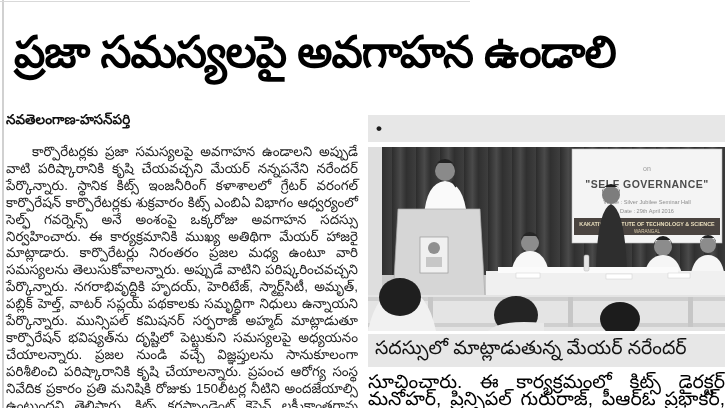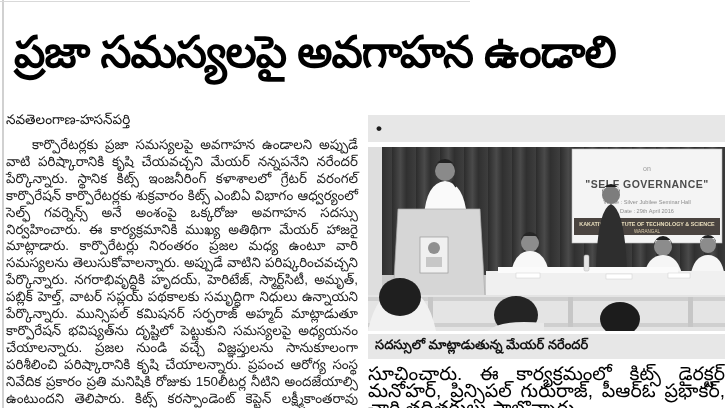--- a/index.html
+++ b/index.html
@@ -10,40 +10,40 @@
   .scan-edge-left{position:absolute;left:2px;top:0;width:2px;height:408px;background:#bdbdbd;opacity:.7;}
   .scan-edge-top{position:absolute;left:0;top:1px;width:470px;height:1px;background:#d9d9d9;}
 
   .headline{
     position:absolute;left:14px;top:4px;width:702px;
     font-size:44px;font-weight:bold;color:#000;line-height:96px;
     letter-spacing:-1px;white-space:nowrap;
   }
 
   .col-left{position:absolute;left:6px;top:112px;width:352px;}
-  .byline{font-size:13.5px;font-weight:normal;margin:0 0 6px 0;color:#111;}
+  .byline{font-size:13.5px;font-weight:bold;margin:0 0 13px 0;color:#111;}
   .body-text{
     font-size:13.4px;line-height:16.9px;text-align:justify;text-indent:26px;
     margin:0;color:#1c1c1c;
   }
 
   .col-right{position:absolute;left:368px;top:115px;width:357px;}
   .subhead-bar{
     background:#e7e7e7;height:27px;display:flex;align-items:center;
     padding:0 8px;box-sizing:border-box;
   }
   .subhead-bullet{font-size:17px;font-weight:bold;margin-right:6px;line-height:1;}
   .subhead-text{font-size:15px;font-weight:bold;color:#111;}
 
   .photo-wrap{margin-top:5px;width:357px;height:184px;background:#bdbdbd;overflow:hidden;}
   .photo-wrap svg{display:block;}
 
   .caption-bar{
     background:#e7e7e7;margin-top:3px;padding:3px 7px 4px 7px;
-    font-size:13px;font-weight:bold;color:#111;
+    font-size:19px;font-weight:normal;color:#111;
   }
   .continuation{
     font-size:19px;line-height:16.9px;text-align:justify;margin:7px 0 0 0;color:#000000;
   }
 </style>
 </head>
 <body>
 
 <div class="page">
   <div class="scan-edge-left"></div>

